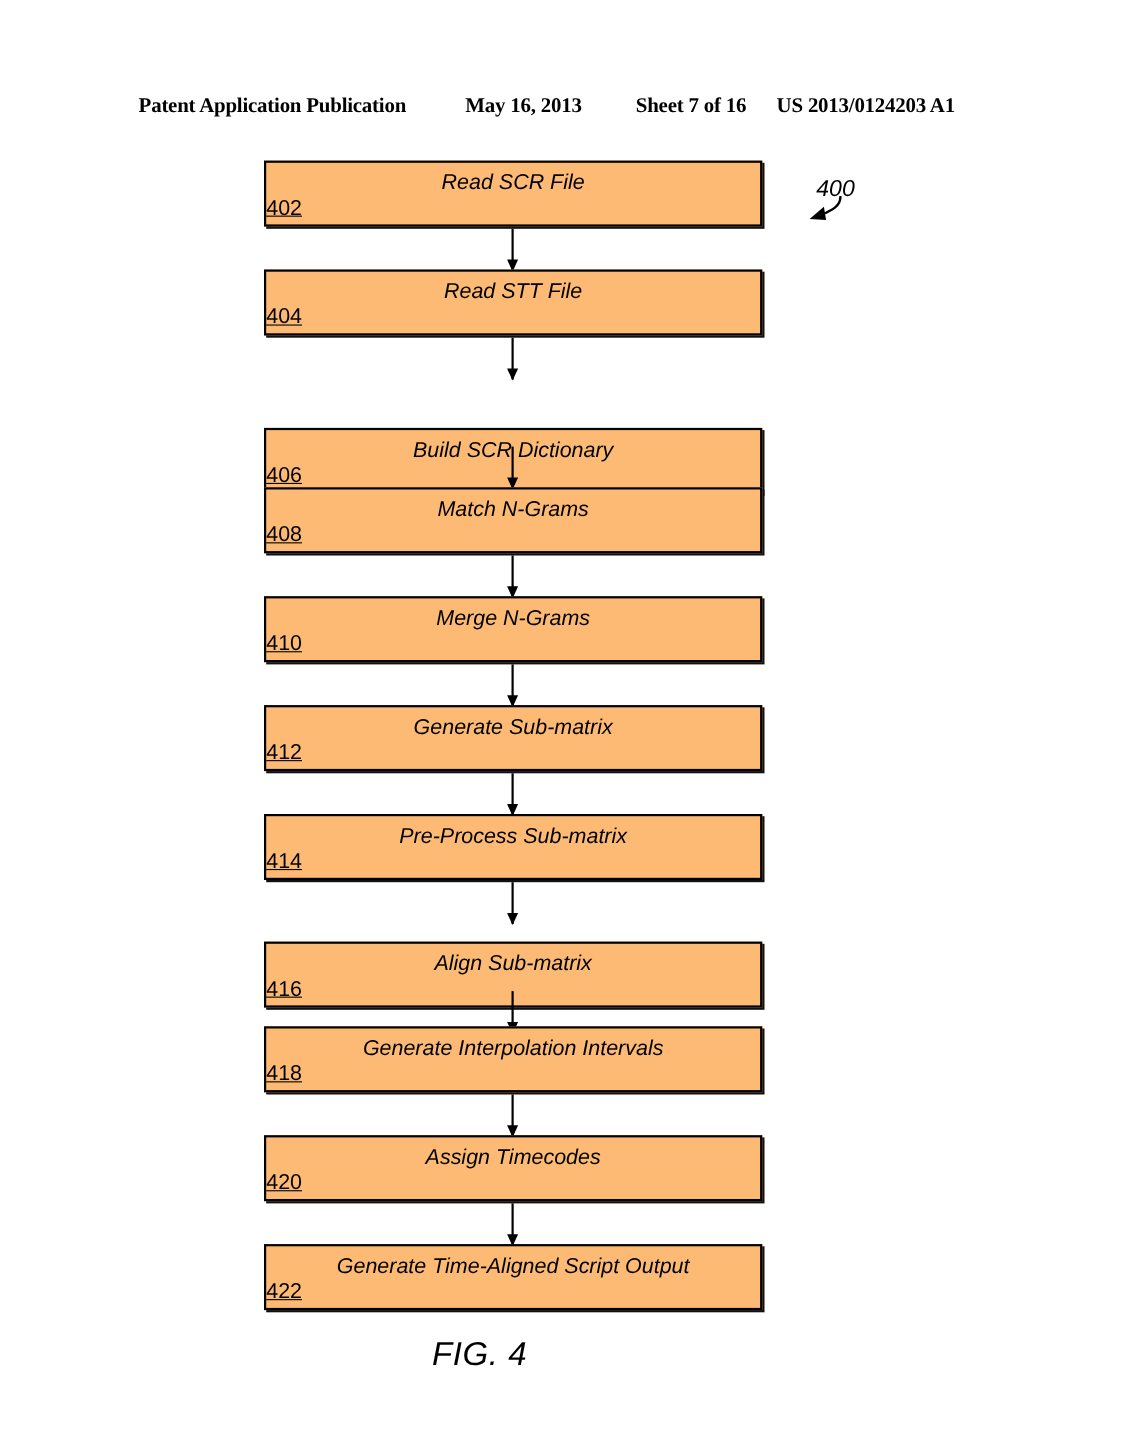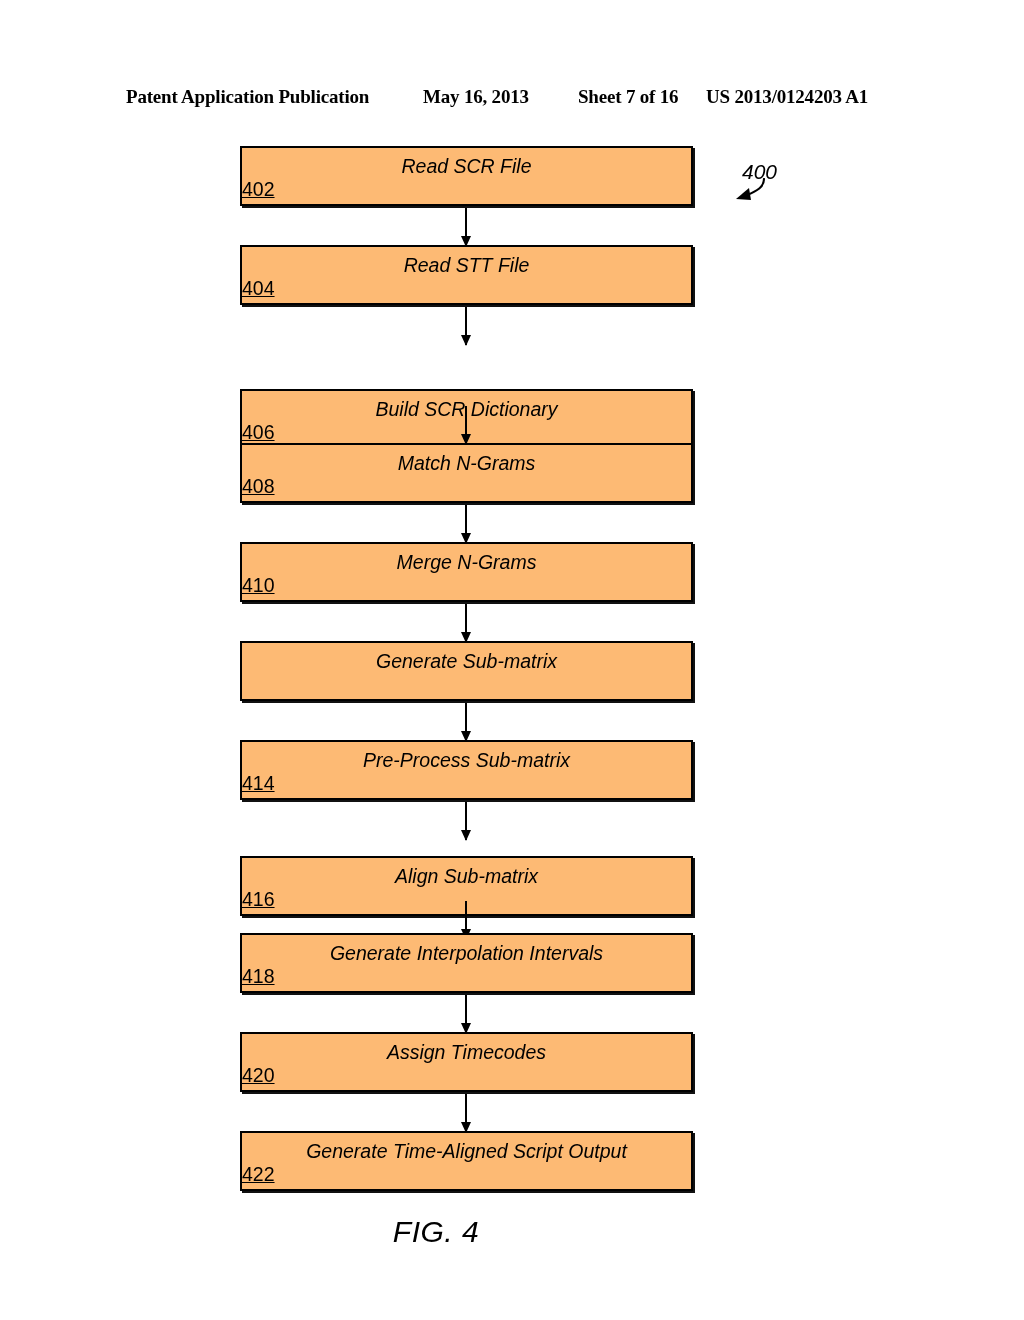--- a/index.html
+++ b/index.html
@@ -166,20 +166,21 @@
   <div class="connector" style="top:505px;"></div>
 
   <div class="node" style="top:542px;padding-left:14px;">
     <div class="node-text">Merge N-Grams</div>
     <div class="node-ref"><span>410</span></div>
   </div>
   <div class="connector" style="top:604px;"></div>
 
   <div class="node" style="top:641px;">
     <div class="node-text">Generate Sub-matrix</div>
+    <div class="node-ref"><span>412</span></div>
   </div>
   <div class="connector" style="top:703px;"></div>
 
   <div class="node" style="top:740px;">
     <div class="node-text">Pre-Process Sub-matrix</div>
     <div class="node-ref"><span>414</span></div>
   </div>
   <div class="connector" style="top:802px;"></div>
 
   <div class="node" style="top:856px;">

